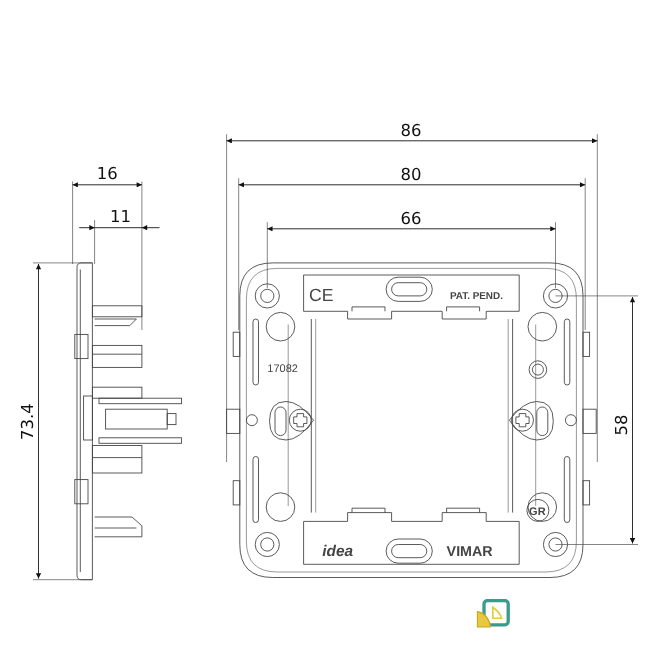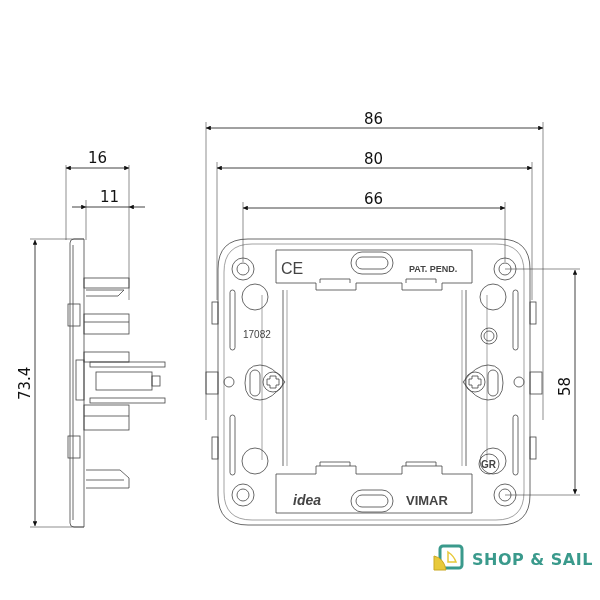--- a/index.html
+++ b/index.html
@@ -156,14 +156,13 @@
   <text class="mark-text" x="406" y="505" font-size="13" font-weight="bold">VIMAR</text>
   <text class="mark-text" x="481" y="468" font-size="10" font-weight="bold">GR</text>
 </svg>
 
 <div class="logo">
   <svg width="34" height="30" viewBox="0 0 34 30">
     <rect x="8" y="2" width="22" height="22" rx="3" fill="none" stroke="#3a9a8c" stroke-width="3"></rect>
     <path d="M2,26 L2,12 Q12,14 14,26 Z" fill="#e8c93a" stroke="#c9a820" stroke-width="1"></path>
     <path d="M16,18 L16,8 Q22,12 24,18 Z" fill="none" stroke="#e8c93a" stroke-width="1.5"></path>
   </svg>
-  <span class="logo-text">SHOP &amp; SAIL</span>
 </div>
 
 </body></html>

